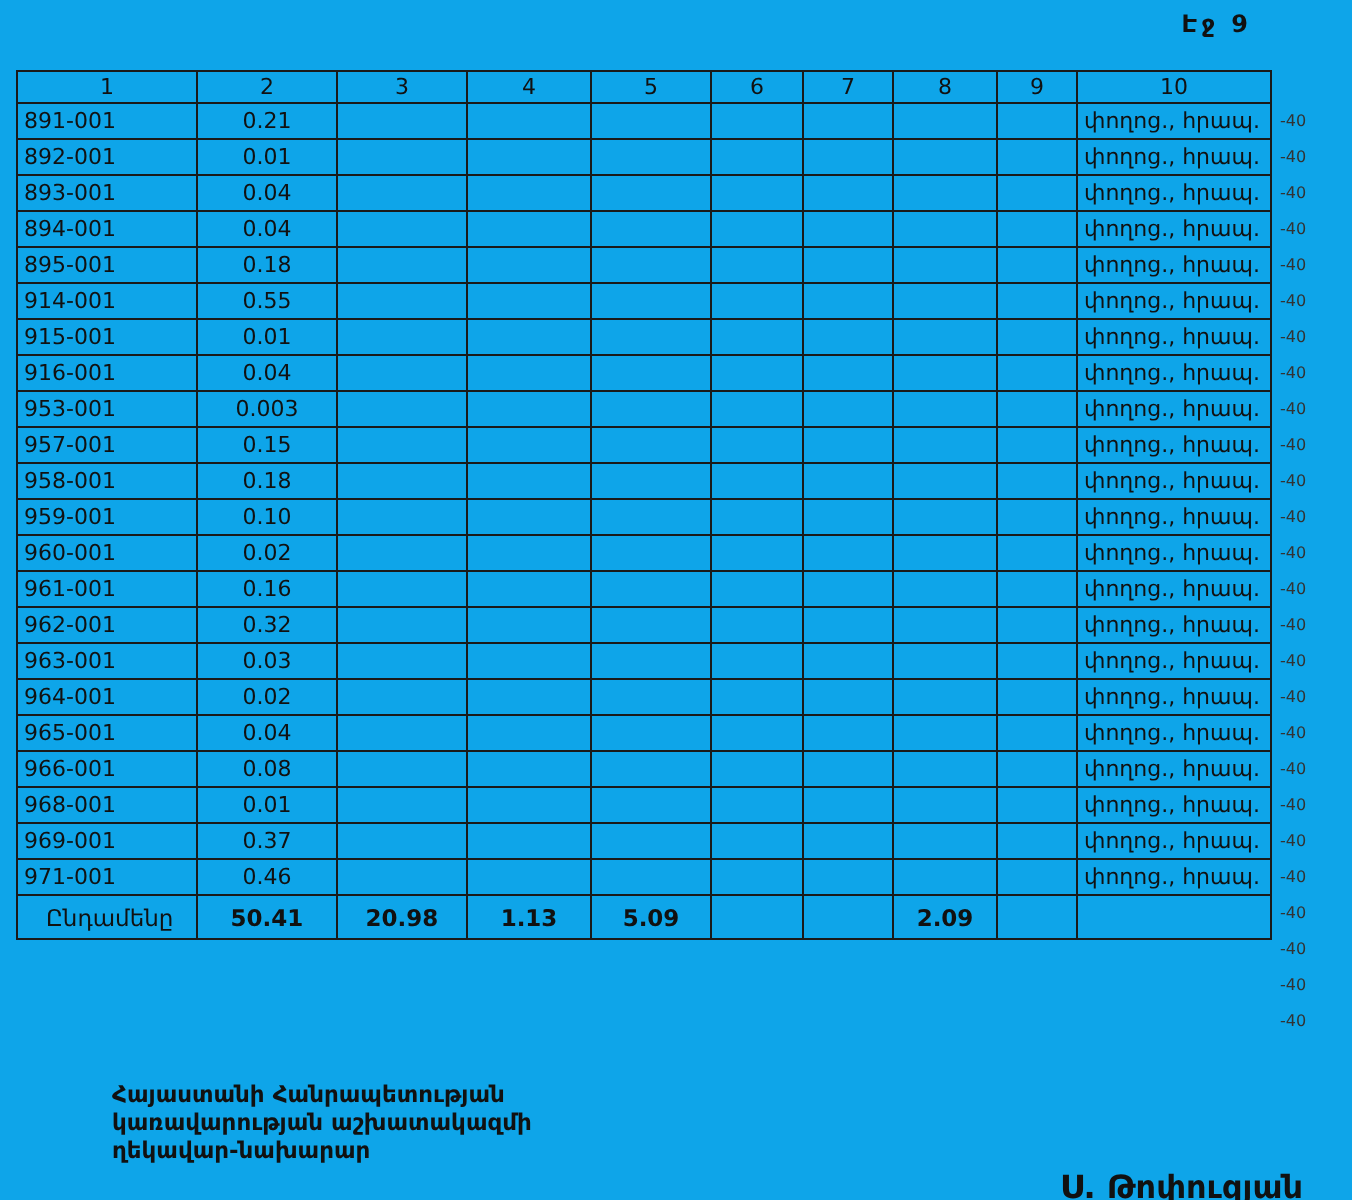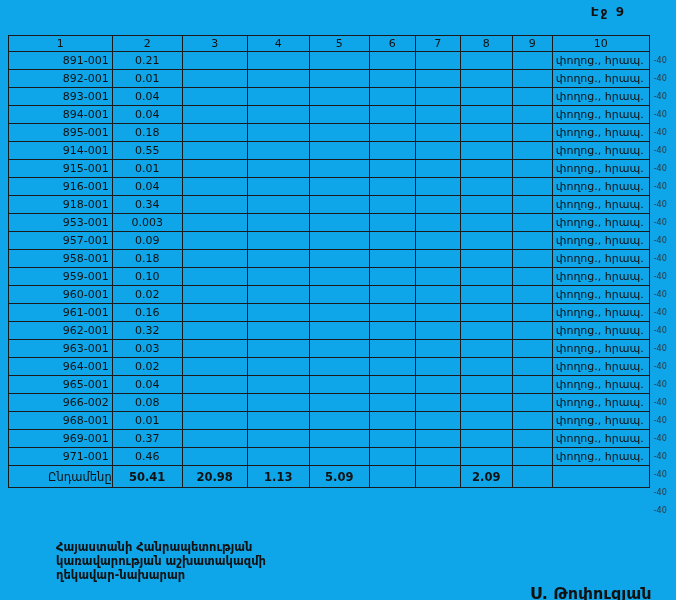--- a/index.html
+++ b/index.html
@@ -41,28 +41,28 @@
     height: 16px;
     font-size: 11px;
     font-weight: normal;
     text-align: center;
   }
   tbody td {
     height: 18px;
     font-size: 11px;
     padding: 0 3px;
   }
-  td.c1 { text-align: right; padding-left: 39px; }
+  td.c1 { text-align: left; }
   td.c2 { text-align: center; }
   td.c10 { text-align: left; }
   tfoot td {
     height: 22px;
     font-size: 11.5px;
   }
-  tfoot td.c1 { text-align: left; }
+  tfoot td.c1 { padding-left: 14px; text-align: left; }
   tfoot td:not(.c1) { text-align: center; font-weight: bold; }
   .margin-col {
     margin-left: 4px;
     padding-top: 17px;
   }
   .margin-mark {
     height: 18px;
     line-height: 18px;
     font-size: 8px;
     color: #333;
@@ -209,46 +209,34 @@
             <td class="c3"></td>
             <td class="c4"></td>
             <td class="c5"></td>
             <td class="c6"></td>
             <td class="c7"></td>
             <td class="c8"></td>
             <td class="c9"></td>
             <td class="c10">փողոց., հրապ.</td>
           </tr>
           <tr>
-            <td class="c1">918-001</td>
-            <td class="c2">0.34</td>
-            <td class="c3"></td>
-            <td class="c4"></td>
-            <td class="c5"></td>
-            <td class="c6"></td>
-            <td class="c7"></td>
-            <td class="c8"></td>
-            <td class="c9"></td>
-            <td class="c10">փողոց., հրապ.</td>
-          </tr>
-          <tr>
             <td class="c1">953-001</td>
             <td class="c2">0.003</td>
             <td class="c3"></td>
             <td class="c4"></td>
             <td class="c5"></td>
             <td class="c6"></td>
             <td class="c7"></td>
             <td class="c8"></td>
             <td class="c9"></td>
             <td class="c10">փողոց., հրապ.</td>
           </tr>
           <tr>
             <td class="c1">957-001</td>
-            <td class="c2">0.09</td>
+            <td class="c2">0.15</td>
             <td class="c3"></td>
             <td class="c4"></td>
             <td class="c5"></td>
             <td class="c6"></td>
             <td class="c7"></td>
             <td class="c8"></td>
             <td class="c9"></td>
             <td class="c10">փողոց., հրապ.</td>
           </tr>
           <tr>
@@ -341,21 +329,21 @@
             <td class="c3"></td>
             <td class="c4"></td>
             <td class="c5"></td>
             <td class="c6"></td>
             <td class="c7"></td>
             <td class="c8"></td>
             <td class="c9"></td>
             <td class="c10">փողոց., հրապ.</td>
           </tr>
           <tr>
-            <td class="c1">966-002</td>
+            <td class="c1">966-001</td>
             <td class="c2">0.08</td>
             <td class="c3"></td>
             <td class="c4"></td>
             <td class="c5"></td>
             <td class="c6"></td>
             <td class="c7"></td>
             <td class="c8"></td>
             <td class="c9"></td>
             <td class="c10">փողոց., հրապ.</td>
           </tr>

